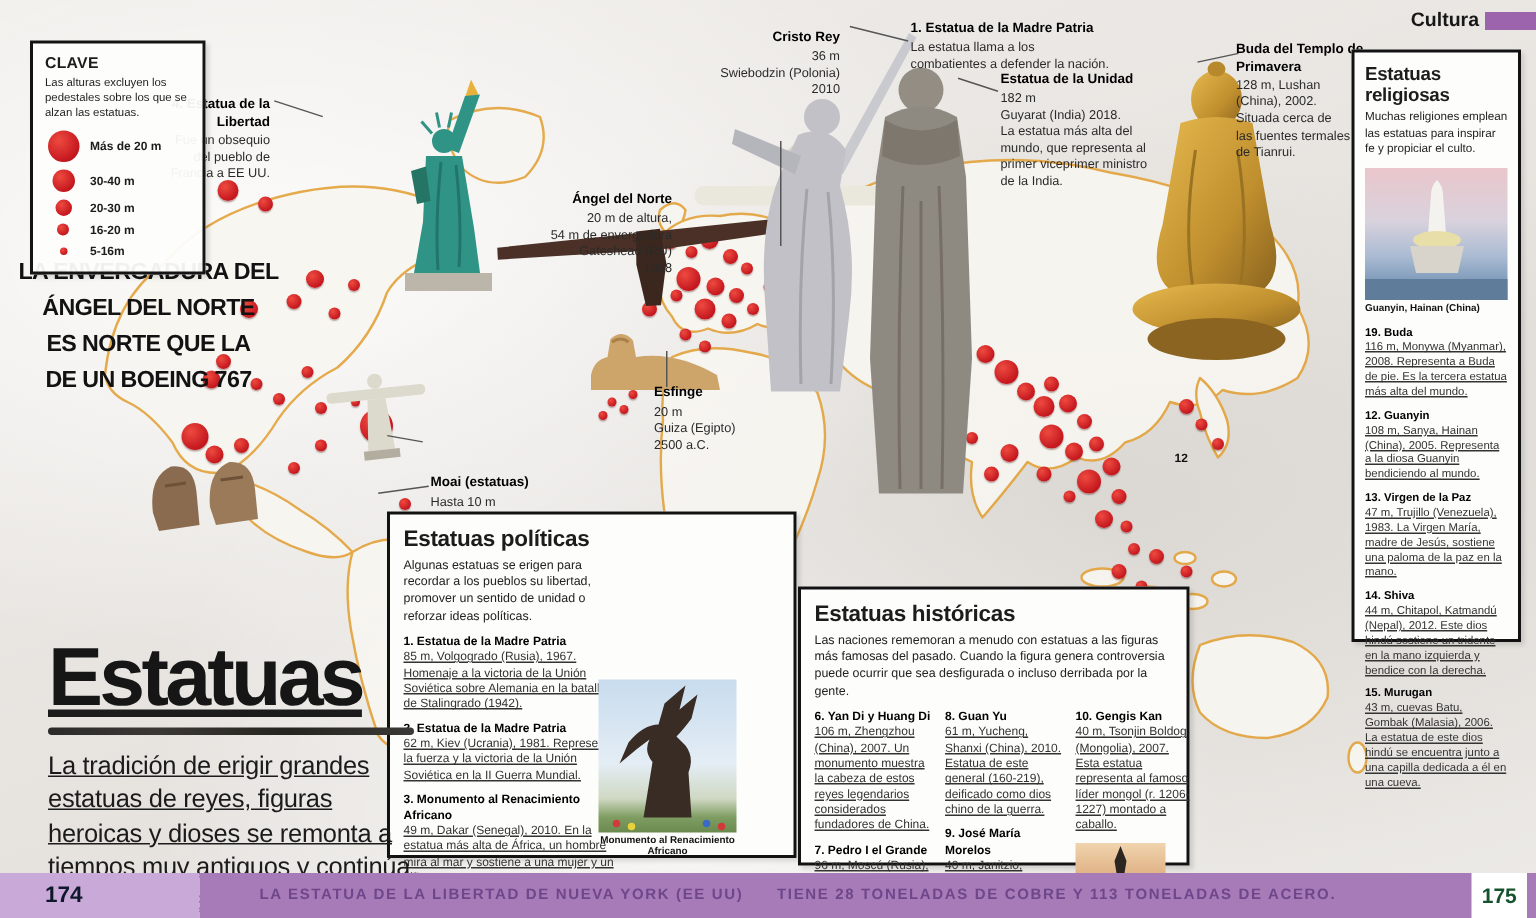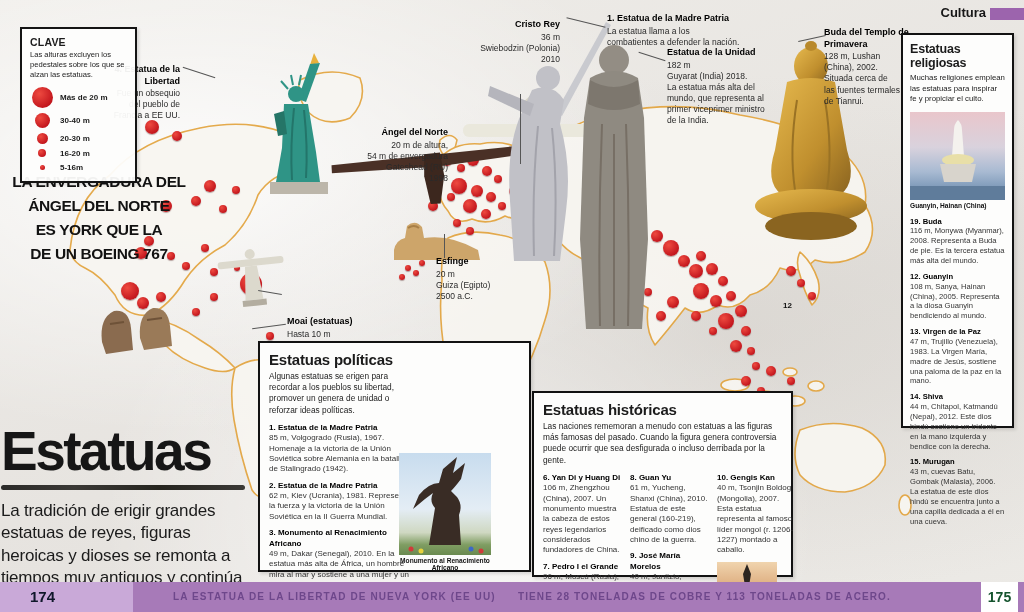--- a/index.html
+++ b/index.html
@@ -51,21 +51,21 @@
           font-size:15.5px; line-height:1.55; letter-spacing:-.4px; color:#121212; font-weight:600; }
   #fact .fb { font-weight:800; }
 
   
   .panel { position:absolute; background:#fdfdfc; border:2px solid #121212; padding:8px 9px;
            box-shadow:2px 2px 3px rgba(0,0,0,.12); z-index:5; }
   .panel h2 { font-size:15px; letter-spacing:-.2px; margin-bottom:3px; }
   .panel .intro { font-size:8.3px; line-height:1.35; color:#222; margin-bottom:7px; }
   .item { margin-bottom:6px; }
   .item b { display:block; font-size:8px; line-height:1.3; color:#000; }
-  .item span { display:block; font-size:8px; line-height:1.3; color:#333; }
+  .item span { display:block; font-size:8px; line-height:1.3; color:#333;text-decoration:underline; }
   .caption { font-size:6.6px; font-weight:bold; margin-top:2px; color:#111; }
 
   #panel-politicas { left:258px; top:341px; width:273px; height:231px; }
   #panel-politicas .textcol { width:142px; }
   #panel-politicas .photo-wrap { position:absolute; right:38px; top:110px; width:92px; text-align:center; }
   .photo { width:100%; position:relative; overflow:hidden; }
   #photo-renacimiento { height:102px;
     background:linear-gradient(180deg,#c8dcee 0%,#e4edf5 55%,#cfd8c2 78%,#7f9d62 90%,#6a8a50 100%); }
   #photo-renacimiento svg { position:absolute; left:0; top:0; }
 
@@ -77,21 +77,21 @@
 
   #panel-religiosas { left:901px; top:33px; width:113px; height:395px; padding:7px 7px; }
   #panel-religiosas h2 { font-size:12.5px; }
   #panel-religiosas .intro { font-size:7.8px; }
   #panel-religiosas .item b, #panel-religiosas .item span { font-size:7.6px; }
   #photo-guanyin { height:88px; margin-bottom:2px;
     background:linear-gradient(180deg,#e9c6cb 0%,#d9d2dd 40%,#a8bad2 68%,#7e9ab9 86%,#6d88a6 100%); }
   #photo-guanyin svg { position:absolute; left:0; top:0; }
 
   
-  #title-block { position:absolute; left:1px; top:424px; width:246px; z-index:5; }
+  #title-block { position:absolute; left:32px; top:424px; width:246px; z-index:5;text-decoration:underline; }
   #title-block h1 { font-size:55px; font-weight:800; letter-spacing:-2.5px; color:#161616; line-height:1.0; }
   .rough-rule { height:5px; margin:6px 2px 10px 0; border-radius:3px;
     background:linear-gradient(90deg,#2c2b29 0%,#3b3936 30%,#26251f 65%,#3b3936 100%); }
   #title-block .lead { font-size:17px; line-height:1.32; color:#1b1b1b; letter-spacing:-.2px; }
 
   
   #cultura { position:absolute; top:5px; right:38px; z-index:6; font-weight:bold; font-size:13px; color:#171717; }
   #cultura-bar { position:absolute; top:8px; right:0; width:34px; height:12px; background:#9c64ad; z-index:6; }
 
   
@@ -347,21 +347,21 @@
       <div class="t">Esfinge</div>
       <div>20 m</div>
       <div>Guiza (Egipto)</div>
       <div>2500 a.C.</div>
     </div>
   </div>
 
 <div id="fact">
     <div><span>LA ENVERGADURA DEL</span></div>
     <div><span class="fb">ÁNGEL DEL NORTE</span></div>
-    <div><span>ES YORK QUE LA</span></div>
+    <div><span>ES NORTE QUE LA</span></div>
     <div><span>DE UN </span><span class="fb">BOEING 767</span></div>
   </div>
 
 <div class="legend">
   <h3>CLAVE</h3>
   <p class="note">Las alturas excluyen los pedestales sobre los que se alzan las estatuas.</p>
   <div id="legend-items">
       <div class="legend-row">
         <span class="legend-dot-slot">
           <span class="legend-dot" style="height: 21px; width: 21px;"></span>
@@ -393,21 +393,21 @@
         <b>5-16m</b>
       </div>
     </div>
 </div>
 
 <div id="panels-layer">
 
   <div class="panel" id="panel-politicas">
     <div class="textcol">
       <h2>Estatuas políticas</h2>
-      <p class="intro">Algunas estatuas se erigen para recordar a los pueblos su libertad, promover un genera de unidad o reforzar ideas políticas.</p>
+      <p class="intro">Algunas estatuas se erigen para recordar a los pueblos su libertad, promover un sentido de unidad o reforzar ideas políticas.</p>
       <div>
           <div class="item">
             <b>1. Estatua de la Madre Patria</b>
             <span>85 m, Volgogrado (Rusia), 1967. Homenaje a la victoria de la Unión Soviética sobre Alemania en la batalla de Stalingrado (1942).</span>
           </div>
           <div class="item">
             <b>2. Estatua de la Madre Patria</b>
             <span>62 m, Kiev (Ucrania), 1981. Representa la fuerza y la victoria de la Unión Soviética en la II Guerra Mundial.</span>
           </div>
           <div class="item">

